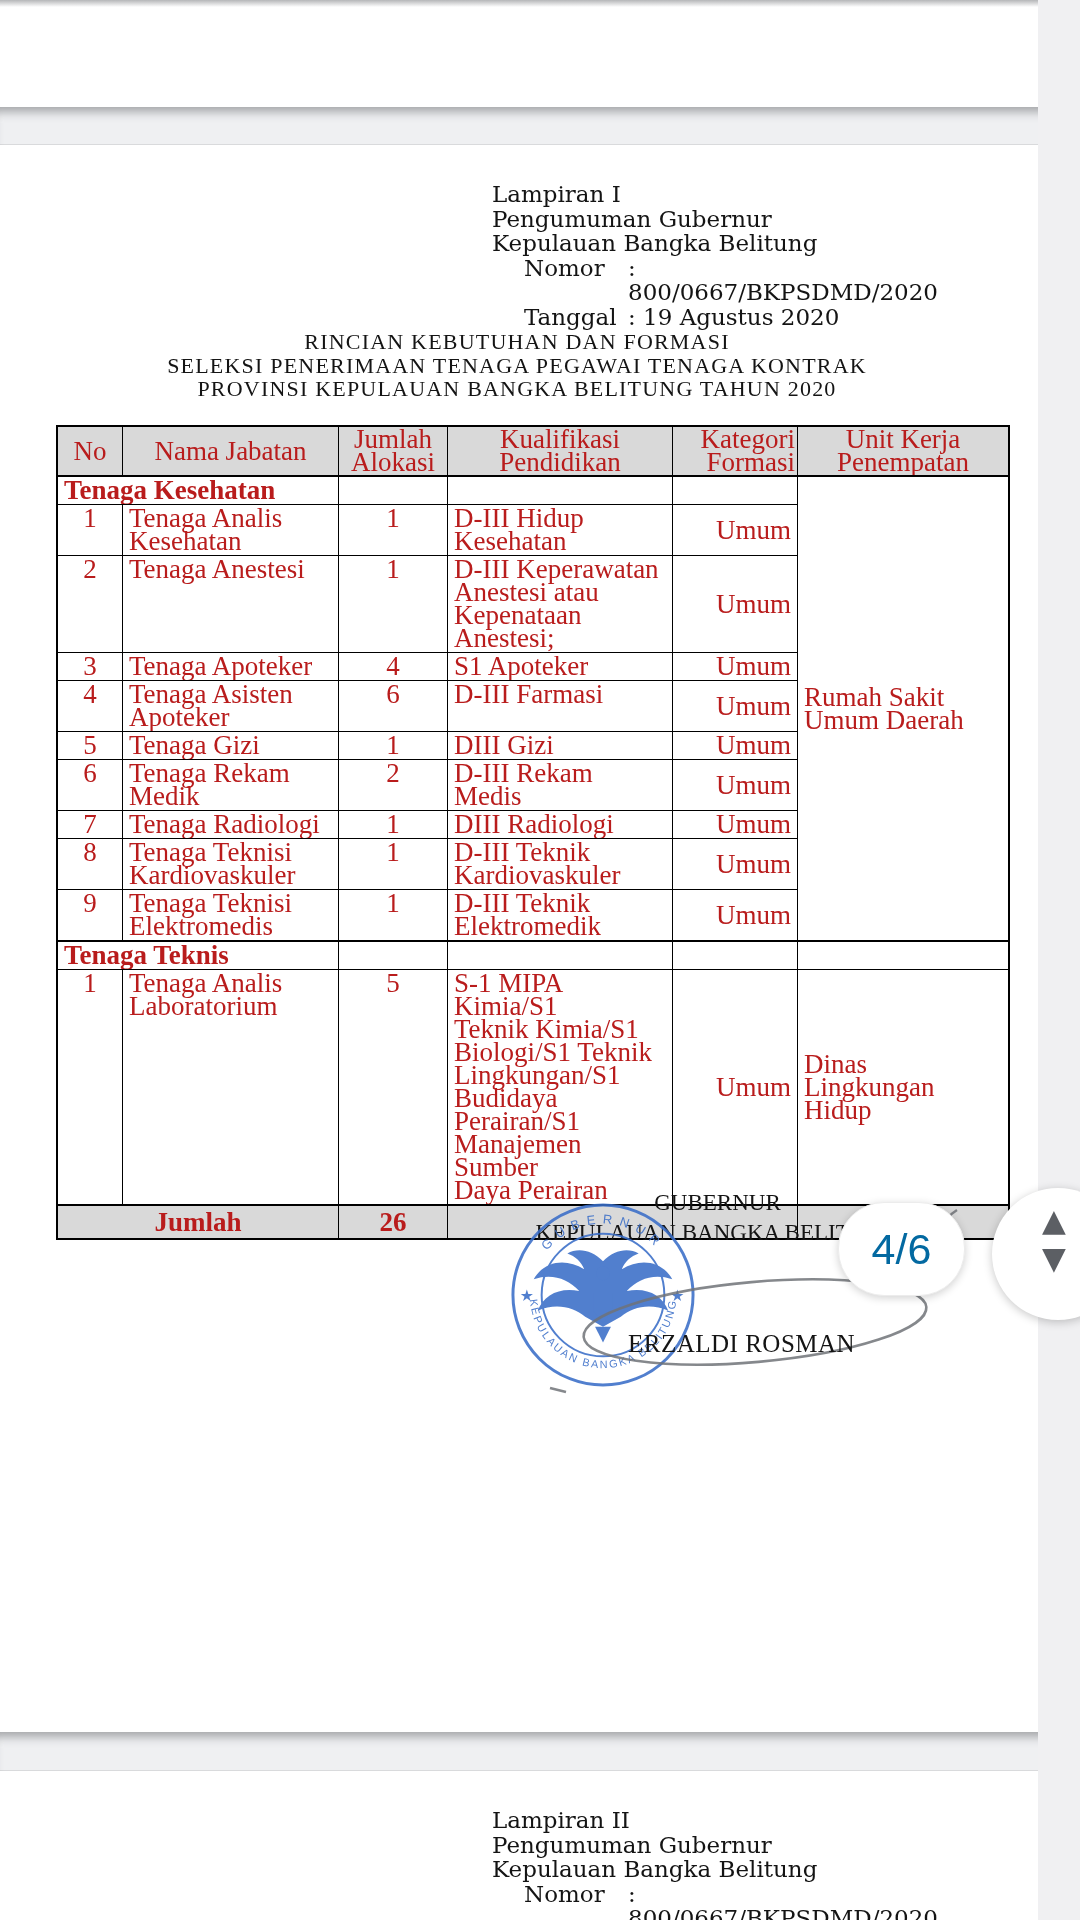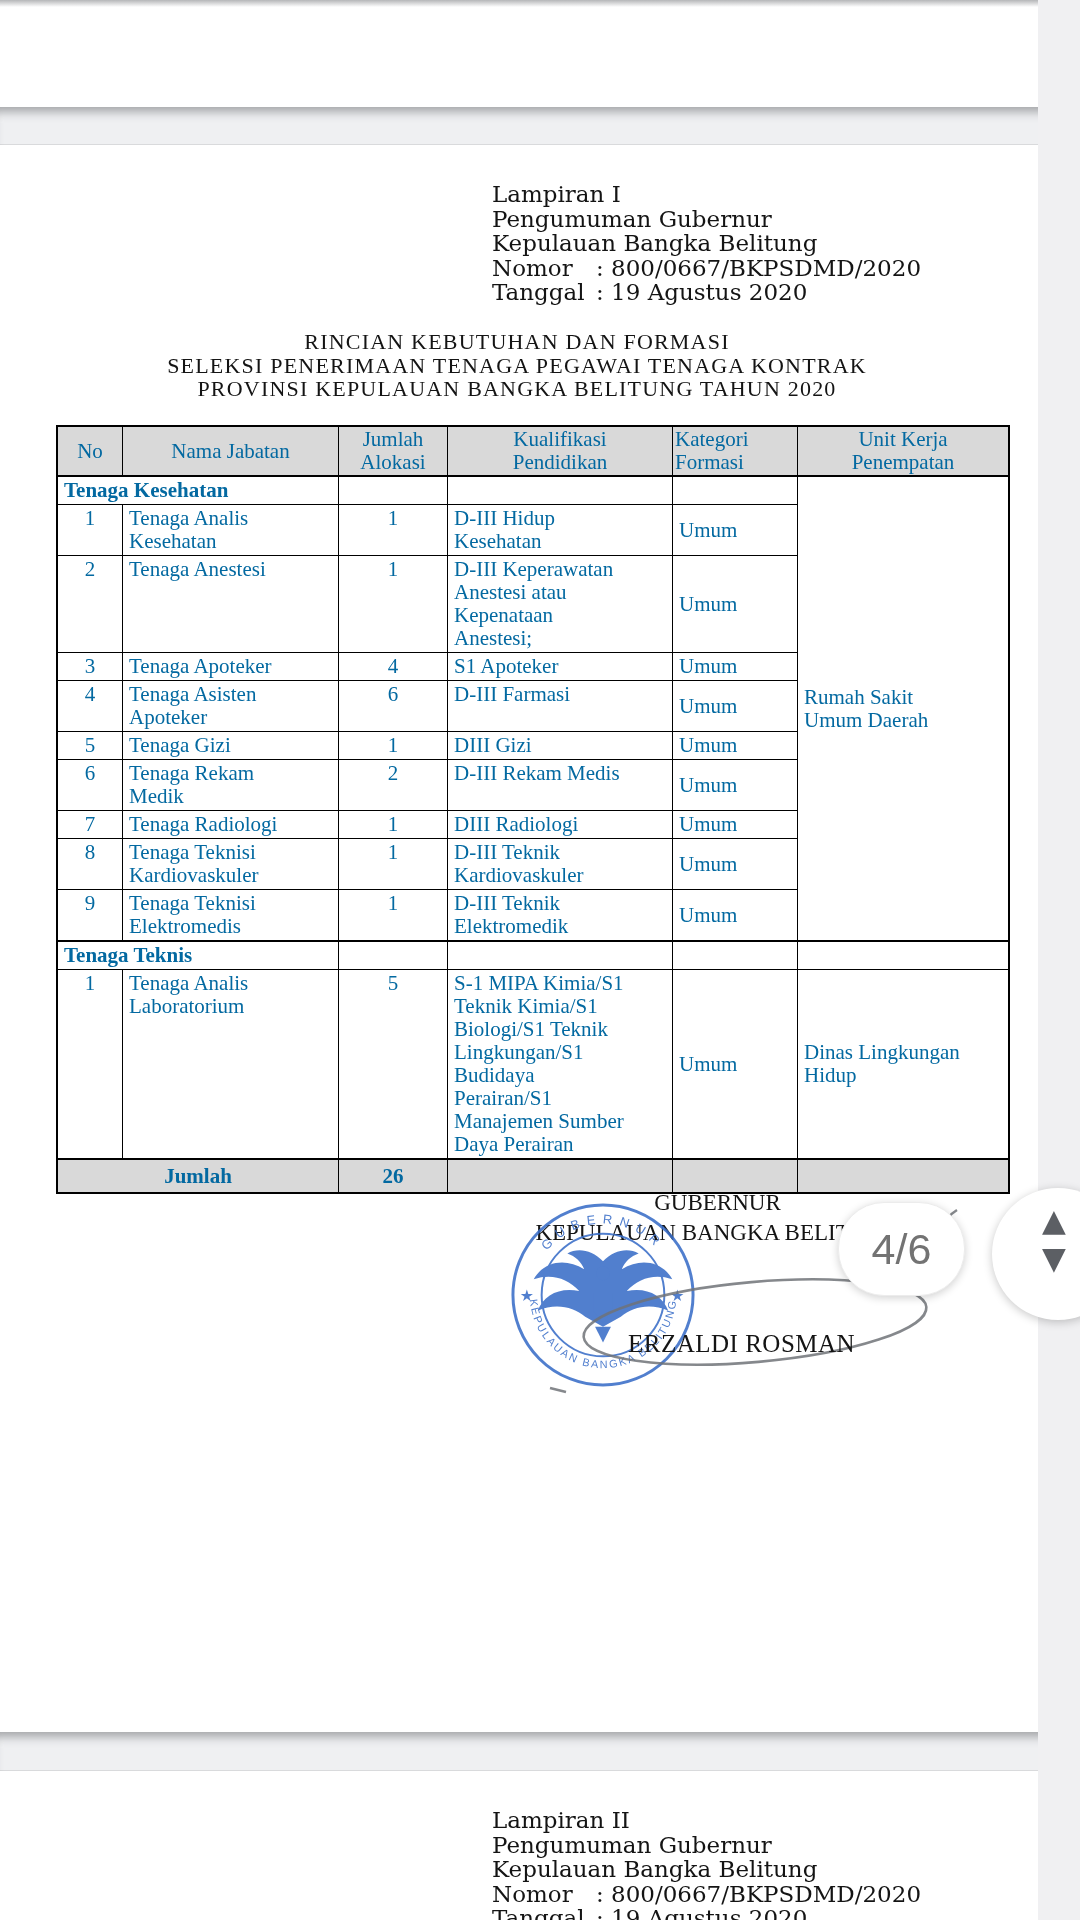--- a/index.html
+++ b/index.html
@@ -15,44 +15,44 @@
   .scroll-strip{position:absolute;left:1038px;top:0;width:42px;height:1920px;background:#f0f0f2;z-index:25;}
   .scroll-fab{position:absolute;left:992px;top:1188px;width:132px;height:132px;border-radius:50%;
       background:#ffffff;box-shadow:0 2px 10px rgba(0,0,0,.22);z-index:30;}
   .tri{position:absolute;width:56px;text-align:center;color:#5c5f64;
       font-family:"DejaVu Sans",sans-serif;font-size:31px;line-height:31px;z-index:31;cursor:pointer;}
   .tri-up{left:1026px;top:1205px;}
   .tri-down{left:1026px;top:1243px;}
   .page-pill{position:absolute;left:838px;top:1202px;width:125px;height:92px;border-radius:46px;
       background:#ffffff;border:1px solid #ececec;box-shadow:0 2px 8px rgba(0,0,0,.18);
       display:flex;align-items:center;justify-content:center;z-index:40;
-      font-family:"Liberation Sans",sans-serif;font-size:43px;color:#737373;}
+      font-family:"Liberation Sans",sans-serif;font-size:43px;color:#0369a1;}
   
   .hdr-block{position:absolute;left:492px;width:440px;
       font-family:"DejaVu Serif",serif;font-size:23px;line-height:24.6px;z-index:3;}
   .hdr1{top:182px;}
   .hdr2{top:1808px;}
-  .hdr-row{display:flex;}
+  .hdr-row{display:flex;margin-left:32px;}
   .hdr-lbl{width:104px;flex:none;}
   .doc-title{position:absolute;left:57px;top:330px;width:920px;text-align:center;
       font-size:22px;line-height:23.5px;letter-spacing:1.2px;z-index:3;}
   
   .tbl-wrap{position:absolute;left:56px;top:425px;z-index:3;}
   table{border-collapse:collapse;table-layout:fixed;width:921px;
-      font-family:"Liberation Serif",serif;font-size:21px;line-height:23px;color:#0369a1;}
+      font-family:"Liberation Serif",serif;font-size:27px;line-height:23px;color:#b91c1c;}
   td,th{border:1px solid #000;padding:2px 6px;vertical-align:top;white-space:pre-line;
       overflow:hidden;}
   table{border:2px solid #000;}
   th{background:#d9d9d9;font-weight:normal;text-align:center;vertical-align:middle;
       height:42px;border-bottom:2px solid #000;padding:1px 2px;}
   .c-no{width:60px;text-align:center;}
   .c-nama{width:211px;margin-top:16px;}
   .c-jml{width:104px;text-align:center;}
   .c-kual{width:220px;}
-  .c-kat{width:120px;text-align:left;}
+  .c-kat{width:120px;text-align:right;}
   .c-unit{width:206px;}
   .mid{vertical-align:middle;}
   .sec{font-weight:bold;}
   tr.section-row td{border-top:2px solid #000;}
   tr.total-row td{border-top:2px solid #000;background:#d9d9d9;font-weight:bold;
       text-align:center;vertical-align:middle;height:28px;}
   
   .sig-heading{position:absolute;left:510px;top:1188px;width:415px;text-align:center;
       font-size:23px;line-height:30px;z-index:4;}
   .sig-name{position:absolute;left:628px;top:1330px;font-size:25px;letter-spacing:.5px;z-index:7;}

